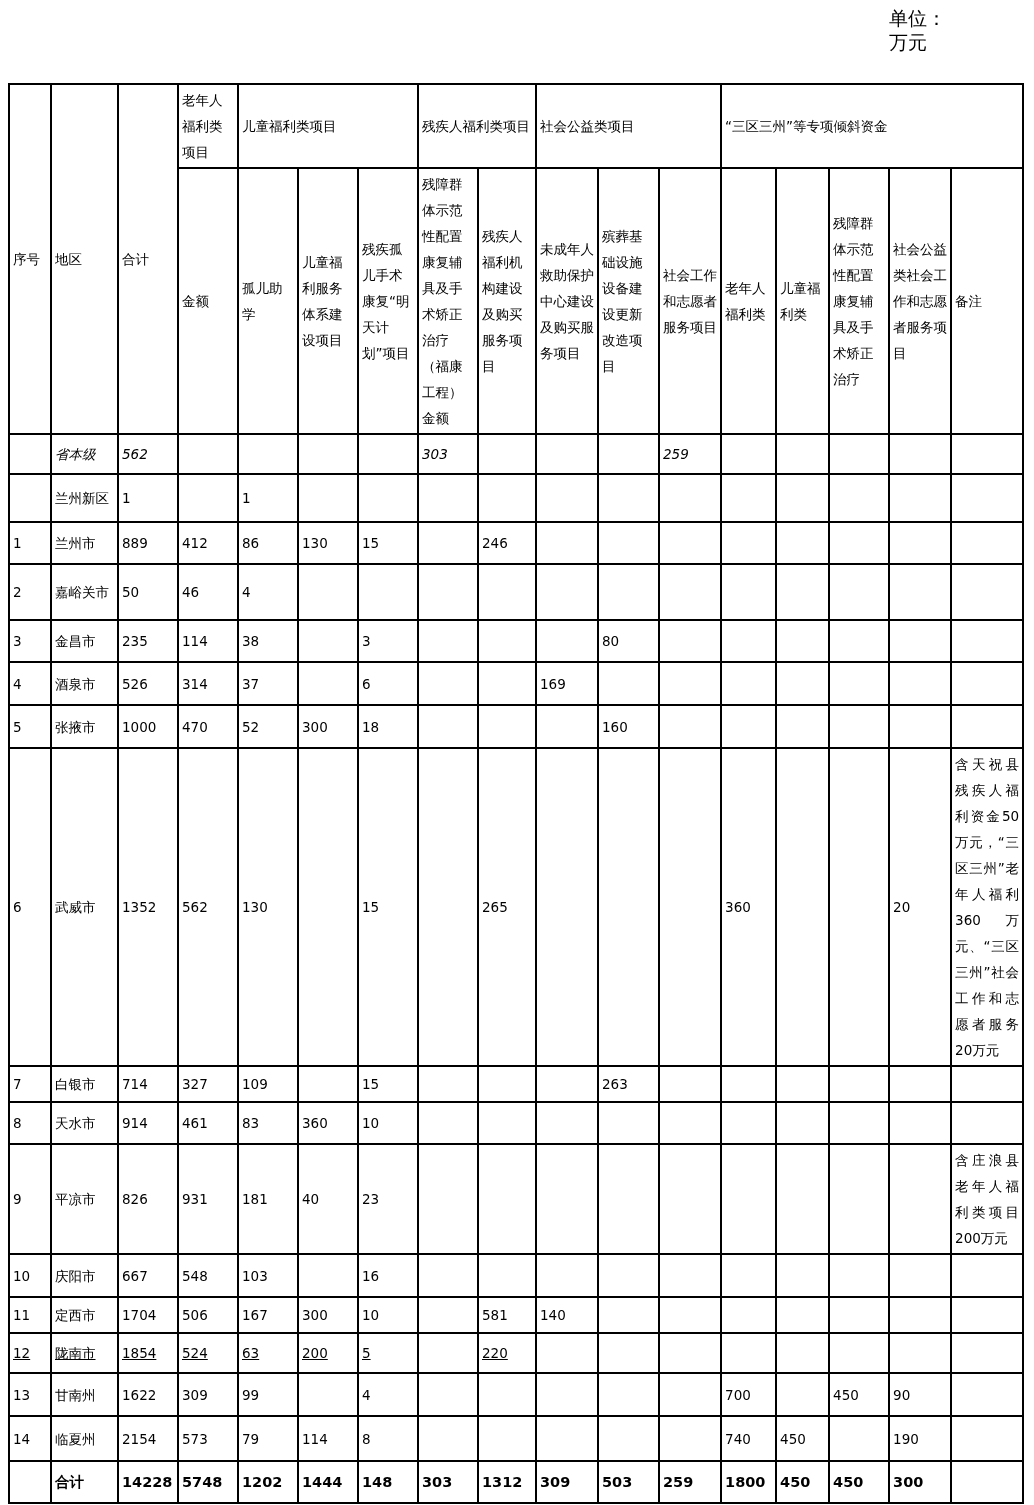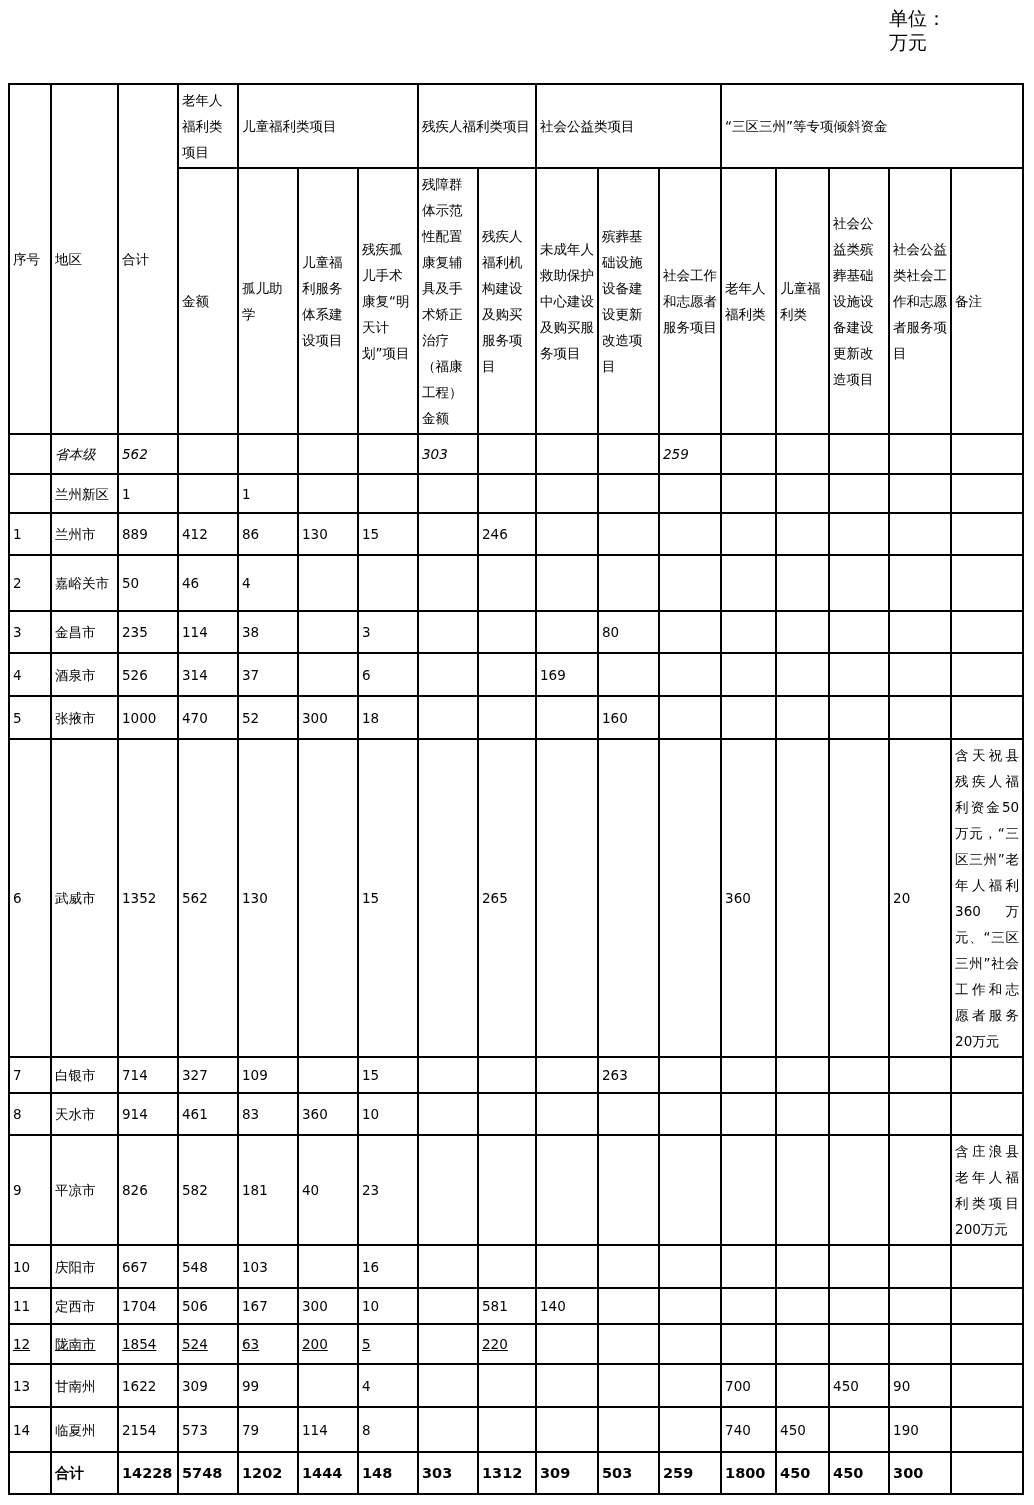--- a/index.html
+++ b/index.html
@@ -98,21 +98,21 @@
       <th>孤儿助学</th>
       <th>儿童福利服务体系建设项目</th>
       <th>残疾孤儿手术康复“明天计划”项目</th>
       <th>残障群体示范性配置康复辅具及手术矫正治疗（福康工程）金额</th>
       <th>残疾人福利机构建设及购买服务项目</th>
       <th>未成年人救助保护中心建设及购买服务项目</th>
       <th>殡葬基础设施设备建设更新改造项目</th>
       <th>社会工作和志愿者服务项目</th>
       <th>老年人福利类</th>
       <th>儿童福利类</th>
-      <th>社会公益类殡葬基础设施设备建设更新改造项目</th>
+      <th>残障群体示范性配置康复辅具及手术矫正治疗</th>
       <th>社会公益类社会工作和志愿者服务项目</th>
       <th>备注</th>
     </tr>
   </thead>
   <tbody>
       <tr style="height: 40px; font-style: italic;">
         <td></td>
         <td>省本级</td>
         <td>562</td>
         <td></td>
@@ -123,21 +123,21 @@
         <td></td>
         <td></td>
         <td></td>
         <td>259</td>
         <td></td>
         <td></td>
         <td></td>
         <td></td>
         <td class="remark-cell"></td>
       </tr>
-      <tr style="height: 39px; margin-top: 31px;">
+      <tr style="height: 48px; margin-top: 31px;">
         <td></td>
         <td>兰州新区</td>
         <td>1</td>
         <td></td>
         <td>1</td>
         <td></td>
         <td></td>
         <td></td>
         <td></td>
         <td></td>
@@ -298,21 +298,21 @@
         <td></td>
         <td></td>
         <td></td>
         <td></td>
         <td class="remark-cell"></td>
       </tr>
       <tr style="height: 107px;">
         <td>9</td>
         <td>平凉市</td>
         <td>826</td>
-        <td>582</td>
+        <td>931</td>
         <td>181</td>
         <td>40</td>
         <td>23</td>
         <td></td>
         <td></td>
         <td></td>
         <td></td>
         <td></td>
         <td></td>
         <td></td>

